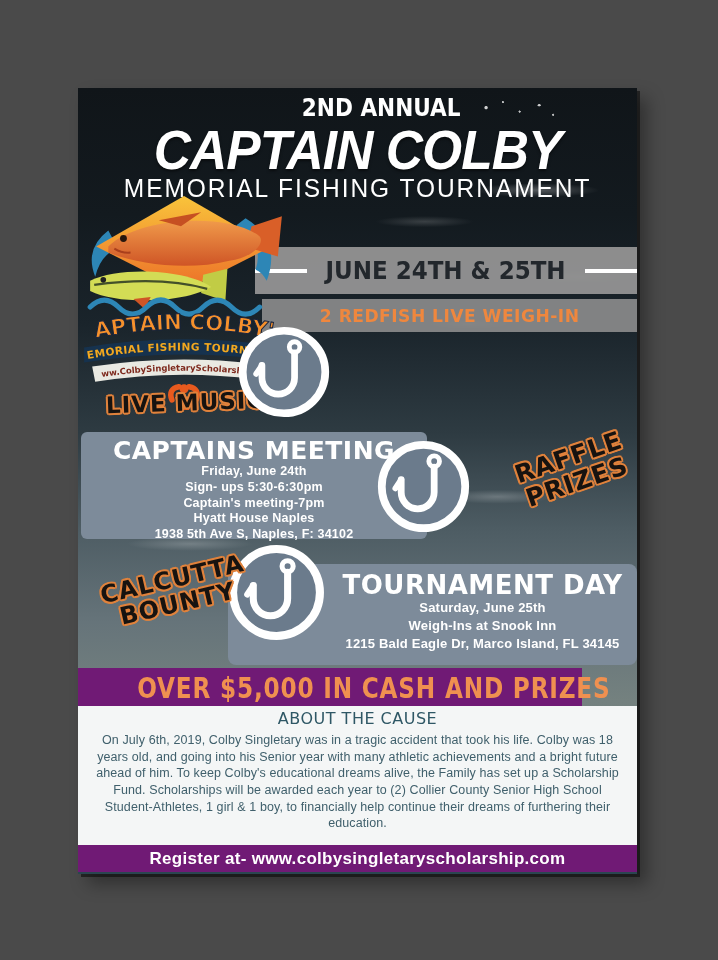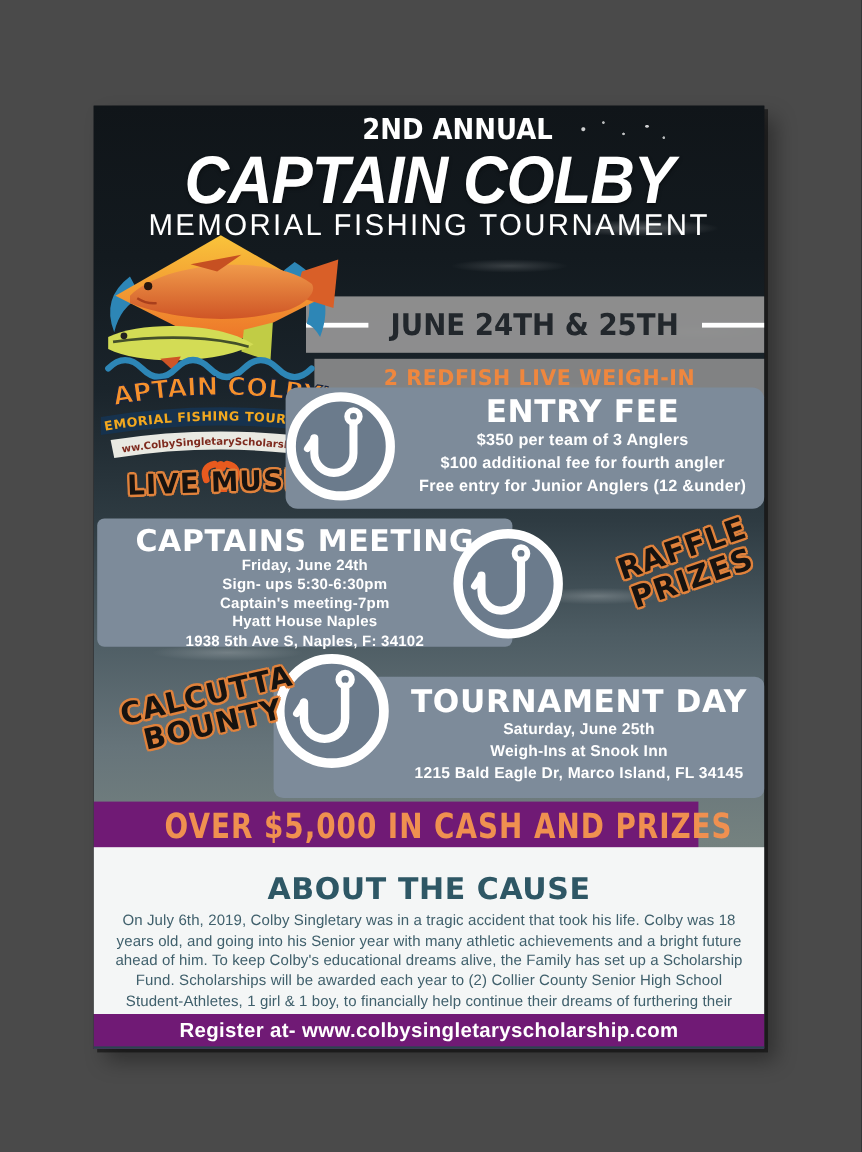--- a/index.html
+++ b/index.html
@@ -85,22 +85,22 @@
   .b-capt{left:297px;top:350px;width:97px;height:97px;}
   .b-tourn{left:148px;top:454px;width:101px;height:101px;}
   .hook-badge svg{width:100%;height:100%;display:block;}
 
   .band-prizes{position:absolute;left:0;top:580px;width:504px;height:40px;background:#701a75;
     display:flex;align-items:center;justify-content:flex-start;}
   .band-prizes span{color:#ef9050;font-family:"DejaVu Sans",sans-serif;font-weight:bold;
     font-size:29px;letter-spacing:1px;display:inline-block;transform:scaleX(.8);white-space:nowrap;}
 
   .about{position:absolute;left:0;top:618px;width:559px;height:139px;background:#f4f6f6;}
-  .about-head{margin-top:20px;text-align:center;color:#2e5765;
-    font-family:"DejaVu Sans",sans-serif;font-weight:bold;font-size:25px;letter-spacing:.5px;}
+  .about-head{margin-top:3px;text-align:center;color:#2e5765;
+    font-family:"DejaVu Sans",sans-serif;font-weight:normal;font-size:16px;letter-spacing:.5px;}
   .about-body{margin:4px auto 0;width:535px;text-align:center;color:#40606c;
     font-weight:normal;font-size:12.5px;line-height:1.33;letter-spacing:.1px;}
 
   .band-register{position:absolute;left:0;top:757px;width:559px;height:29px;background:#701a75;
     display:flex;align-items:center;justify-content:center;border-bottom:2px solid #2a4550;box-sizing:border-box;}
   .band-register span{color:#fff;font-weight:bold;font-size:17px;letter-spacing:.3px;}
 </style>
 </head>
 <body>
 
@@ -180,26 +180,20 @@
     </text>
     <g fill="#e85a1e">
       <circle cx="105" cy="199" r="4.5"></circle>
       <path d="M96,207 h18 l-4,13 h-10 z"></path>
       <path d="M93,210 q-4,-11 7,-13 M117,210 q4,-11 -7,-13" stroke="#e85a1e" stroke-width="5.5" fill="none" stroke-linecap="round"></path>
     </g>
   </svg>
 
   <div class="live-music outline-orange">LIVE MUSIC</div>
 
-  <div class="panel entry">
-    <div class="p-head">ENTRY FEE</div>
-    <div class="p-line">$350 per team of 3 Anglers</div>
-    <div class="p-line">$100 additional fee for fourth angler</div>
-    <div class="p-line">Free entry for Junior Anglers (12 &amp;under)</div>
-  </div>
   <div class="hook-badge b-entry">
     <svg viewBox="0 0 100 100">
         <use href="#hookSym"></use>
       </svg>
   </div>
 
   <div class="panel captains">
     <div class="p-head">CAPTAINS MEETING</div>
     <div class="p-line">Friday, June 24th</div>
     <div class="p-line">Sign- ups 5:30-6:30pm</div>

